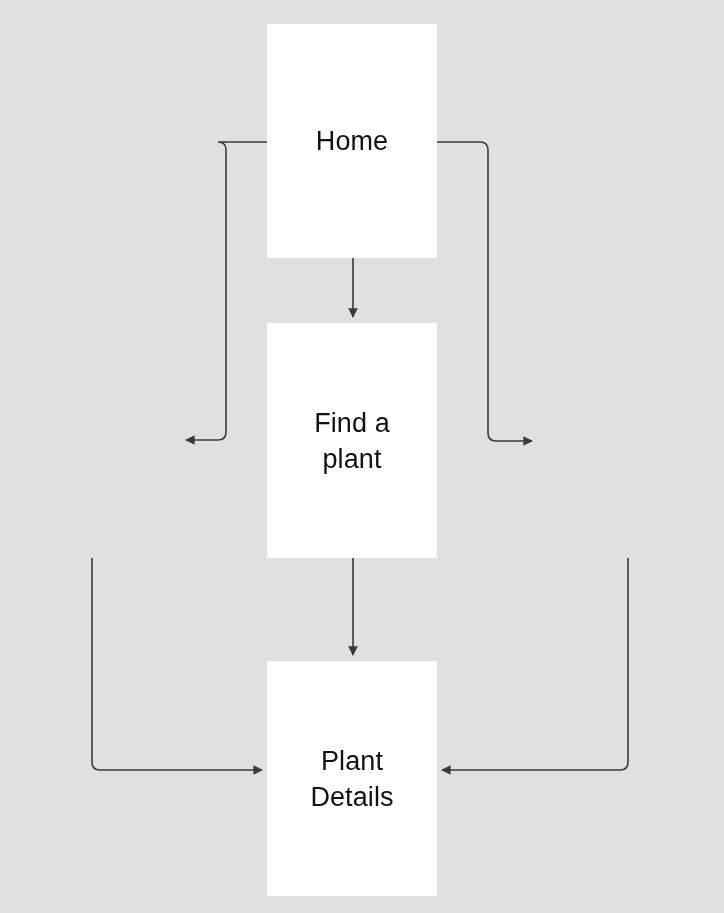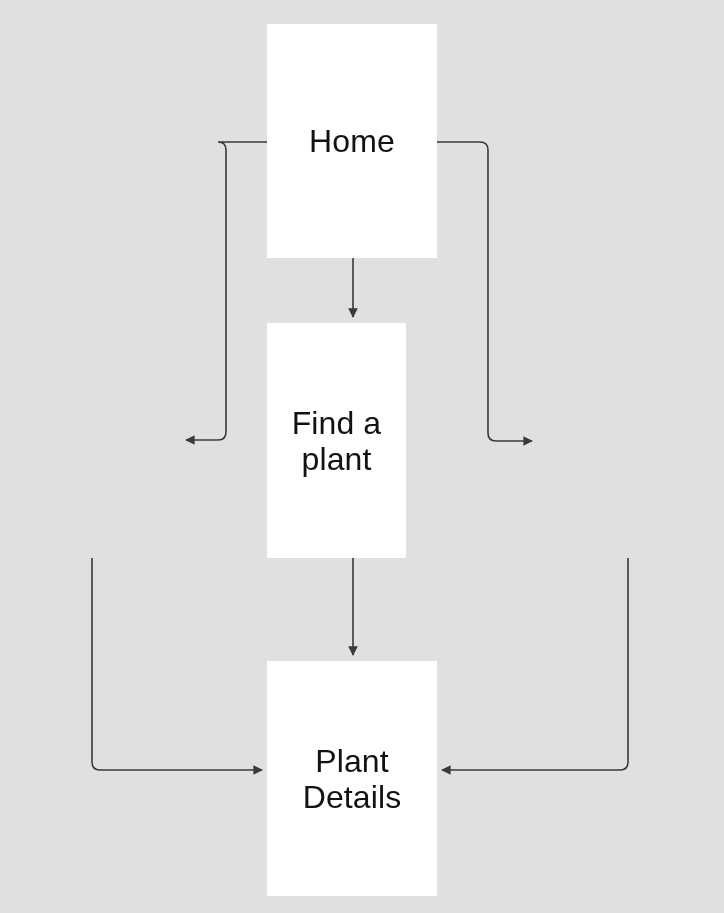--- a/index.html
+++ b/index.html
@@ -30,32 +30,32 @@
   .node {
     position: absolute;
     background: #ffffff;
     display: flex;
     align-items: center;
     justify-content: center;
     box-sizing: border-box;
   }
   .node-label {
     font-family: "Liberation Sans", sans-serif;
-    font-size: 32px;
+    font-size: 27px;
     line-height: 36px;
     font-weight: 400;
     color: #121212;
     text-align: center;
     white-space: pre-line;
     letter-spacing: 0.1px;
   }
   
   #node-home        { left: 267px; top: 24px;  width: 170px; height: 234px; }
   #node-whats-in-season { left: 12px;  top: 323px; width: 170px; height: 235px; }
-  #node-find-a-plant    { left: 267px; top: 323px; width: 139px; height: 235px; }
+  #node-find-a-plant    { left: 267px; top: 323px; width: 170px; height: 235px; }
   #node-my-plants       { left: 537px; top: 323px; width: 171px; height: 235px; }
   #node-plant-details   { left: 267px; top: 661px; width: 170px; height: 235px; }
 </style>
 </head>
 <body>
 
 <div id="flow-canvas">
 
   <svg class="connectors" width="724" height="913" viewBox="0 0 724 913" xmlns="http://www.w3.org/2000/svg">
     <defs>

